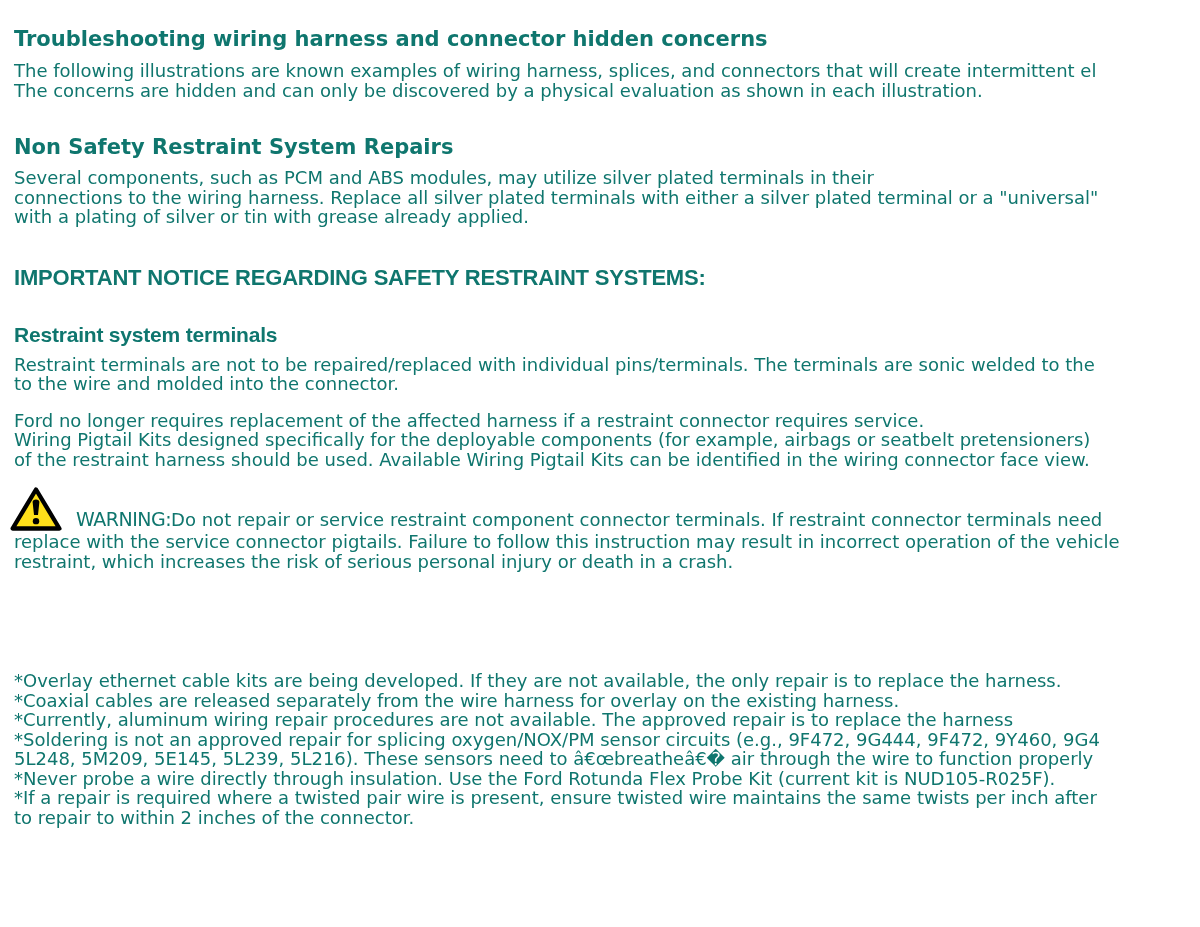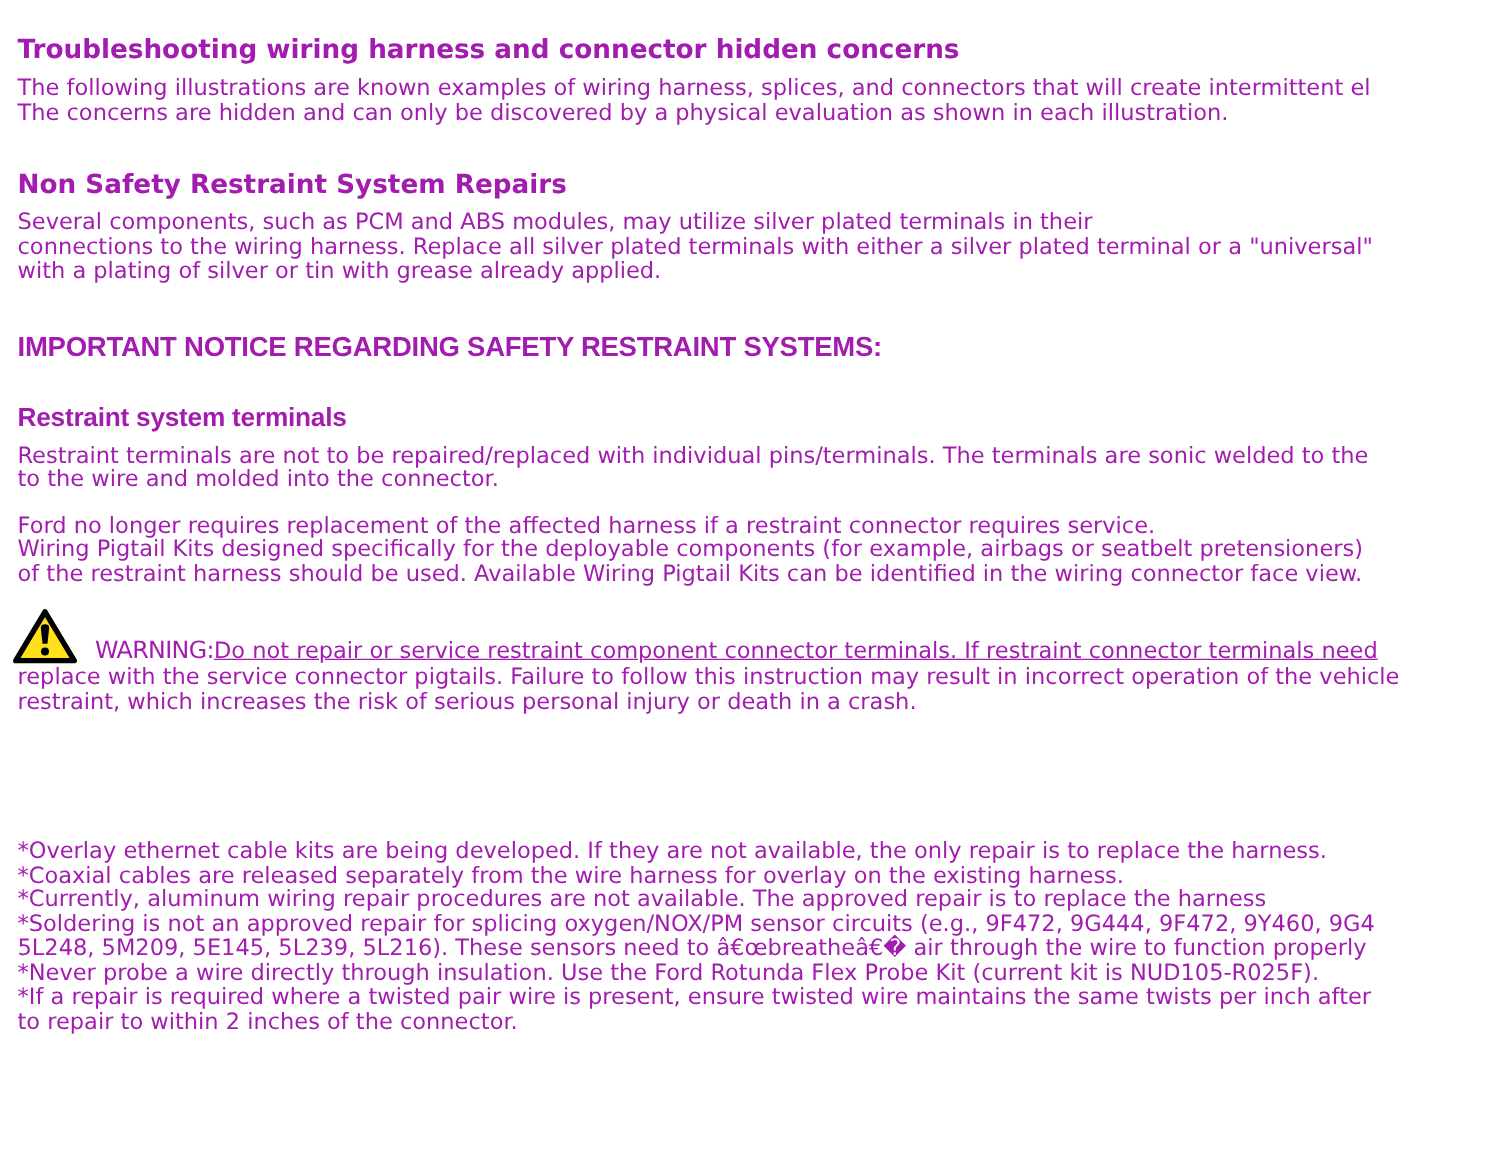--- a/index.html
+++ b/index.html
@@ -2,21 +2,21 @@
 <html><head>
 <meta charset="utf-8">
 <style>
   html, body { margin: 0; padding: 0; background: #ffffff; }
   #viewport {
     position: relative;
     width: 1200px;
     height: 927px;
     overflow: hidden;
     background: #ffffff;
-    color: #a21caf;
+    color: #0f766e;
     font-family: "DejaVu Sans", sans-serif;
   }
   #content { padding: 29px 0 0 14px; width: 1400px; }
 
   .h1 {
     font-size: 21px;
     font-weight: bold;
     line-height: 21px;
     margin: 0 0 11px 0;
     white-space: nowrap;
@@ -51,21 +51,20 @@
     font-size: 18px;
     line-height: 19.5px;
     white-space: nowrap;
   }
   .warning-block { margin: 0 0 0 0; }
   .warn-line1 { white-space: nowrap; }
   .warn-line1 .ln-inline {
     font-size: 18px;
     line-height: 19.5px;
     white-space: nowrap;
-    text-decoration: underline;
   }
   .warn-label { font-weight: normal; font-size: 19px; letter-spacing: -0.5px; }
   .warning-icon-svg {
     display: inline-block;
     vertical-align: -6px;
     margin: 0 14px 0 -4px;
   }
   .notes { margin-top: 100px; }
 </style>
 </head>

